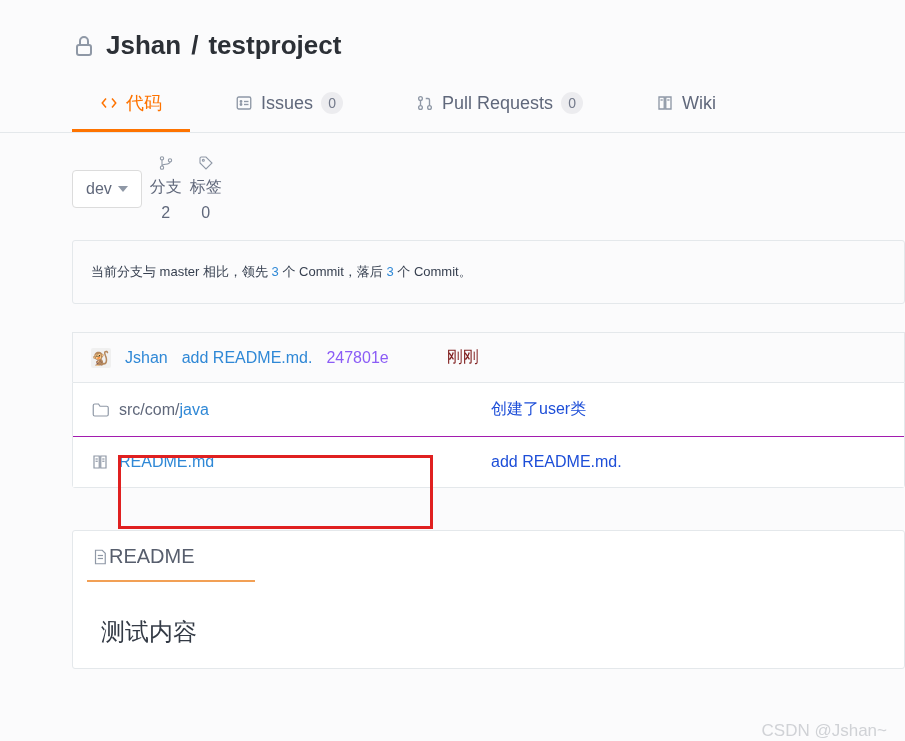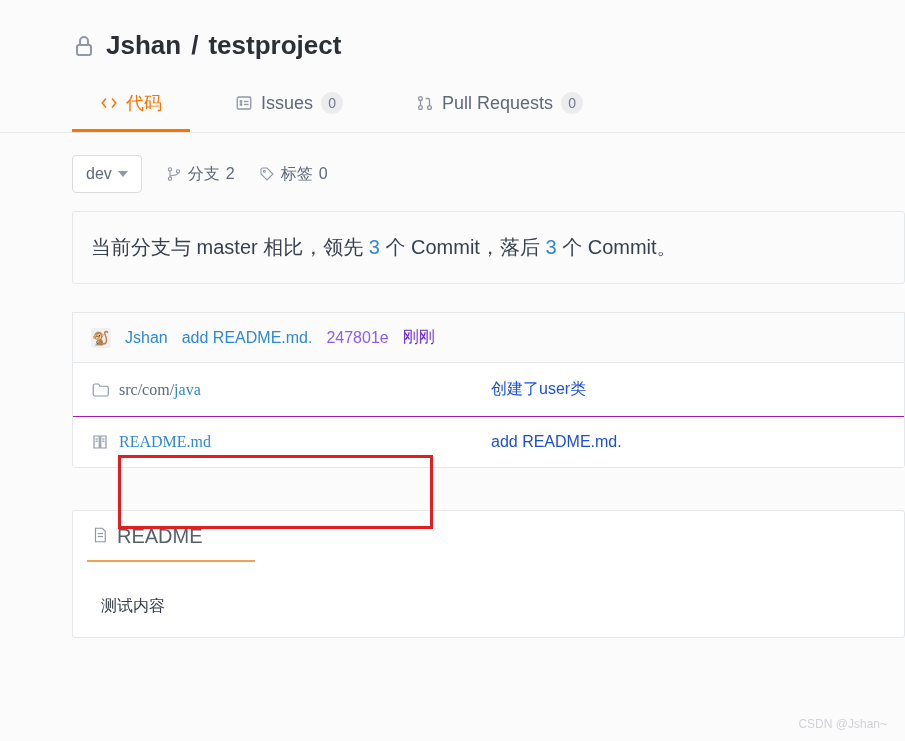--- a/index.html
+++ b/index.html
@@ -51,83 +51,83 @@
       height: 22px;
       padding: 0 6px;
       background: #ececef;
       border-radius: 11px;
       font-size: 14px;
       color: #72798a;
     }
     .secondary-bar {
       display: flex;
       align-items: center;
-      gap: 24px;
+      gap: 8px;
       padding: 22px 0 18px;
     }
     .branch-btn {
       display: inline-flex;
       align-items: center;
       gap: 6px;
       padding: 9px 13px;
       border: 1px solid #dcdcdc;
       border-radius: 4px;
       background: #fff;
       color: #60687b;
       font-size: 16px;
       cursor: pointer;
     }
     .meta-link {
       display: inline-flex;
       align-items: center;
       gap: 6px;
       color: #60687b;
       cursor: pointer;
+      flex-direction: column;
     }
     .meta-link svg { width: 16px; height: 16px; stroke: #8f98a6; fill: none; stroke-width: 1.6; }
     .compare-box {
       border: 1px solid #e4e8eb;
       border-radius: 3px;
       background: #fbfbfc;
       padding: 22px 18px;
-      font-size: 20px;
+      font-size: 13px;
       color: #374050;
       margin-bottom: 28px;
     }
     .compare-box .count { color: #2f88d6; }
     .commit-row {
       display: flex;
       align-items: center;
       gap: 14px;
       padding: 14px 18px;
       border: 1px solid #e4e8eb;
       border-bottom: none;
       background: #fbfbfc;
     }
     .avatar { width: 20px; height: 20px; border-radius: 2px; background: #f0f0f0; display:flex; align-items:center; justify-content:center; font-size:14px;}
     .commit-row .user { color: #2f88d6; }
     .commit-row .msg { color: #2f88d6; }
     .commit-row .sha { color: #8b5cf6; }
-    .commit-row .time { color: #6d28d9; }
+    .commit-row .time { color: #7f1d1d; margin-left: 44px; }
     .file-list { border: 1px solid #e4e8eb; border-radius: 0 0 3px 3px; }
     .file-row {
       display: flex;
       align-items: center;
       padding: 16px 18px;
       border-top: 1px solid #a21caf;
       background: #fff;
     }
     .file-row:first-child { border-top: none; }
     .file-name {
       display: flex;
       align-items: center;
       gap: 10px;
       width: 400px;
       color: #60687b;
-      font-family: Liberation Serif, serif;
     }
     .file-name svg { width: 18px; height: 18px; stroke: #8f98a6; fill: none; stroke-width: 1.6; }
     .file-name .link { color: #2f88d6; }
     .file-msg { color: #1d4ed8; }
     .highlight-box {
       position: absolute;
       border: 3px solid #e02020;
       left: 118px;
       top: 455px;
       width: 315px;
@@ -135,33 +135,34 @@
       pointer-events: none;
     }
     .readme-box {
       margin-top: 42px;
       border: 1px solid #e4e8eb;
       border-radius: 3px;
       background: #fff;
     }
     .readme-head {
       display: flex;
-      gap: 8px;
+      align-items: center;
+      gap: 0;
       padding: 14px 18px 12px;
       font-size: 20px;
       color: #575e6d;
     }
     .readme-head svg { width: 18px; height: 20px; stroke: #8f98a6; fill:none; stroke-width:1.6;}
     .readme-underline { height: 2px; background: #f2a055; width: 168px; margin-left: 14px; }
-    .readme-body { padding: 34px 28px 20px; font-size: 16px; color: #333a45; }
+    .readme-body { padding: 34px 28px 20px; font-size: 24px; color: #333a45; }
     .watermark {
       position: absolute;
       right: 18px;
-      bottom: 10px;
-      font-size: 12px;
+      bottom: 0;
+      font-size: 17px;
       color: #d0d2d6;
     }
   </style>
 </head>
 <body>
 
 <div class="container">
   <div class="repo-header">
     <svg viewBox="0 0 24 24">
         <rect x="5" y="11" width="14" height="10" rx="2"></rect>
@@ -194,20 +195,28 @@
     <div class="tab">
       <svg viewBox="0 0 24 24" fill="none" stroke="#8f98a6" stroke-width="1.8">
           <circle cx="6" cy="6" r="2.5"></circle>
           <circle cx="6" cy="18" r="2.5"></circle>
           <line x1="6" y1="8.5" x2="6" y2="15.5"></line>
           <circle cx="18" cy="18" r="2.5"></circle>
           <path d="M13 6h3a2 2 0 0 1 2 2v7.5"></path>
         </svg>
       <span>Pull Requests</span>
       <span class="badge">0</span>
+    </div>
+    <div class="tab">
+      <svg viewBox="0 0 24 24" fill="none" stroke="#8f98a6" stroke-width="1.8">
+          <path d="M4 4h7v16H4zM13 4h7v16h-7z"></path>
+          <line x1="6" y1="8" x2="9" y2="8"></line>
+          <line x1="15" y1="8" x2="18" y2="8"></line>
+        </svg>
+      <span>Wiki</span>
     </div>
   </div>
 
   <div class="secondary-bar">
     <div class="branch-btn">
       <span>dev</span>
       <svg width="10" height="6" viewBox="0 0 10 6">
           <path d="M0 0l5 6 5-6z" fill="#8f98a6"></path>
         </svg>
     </div>

